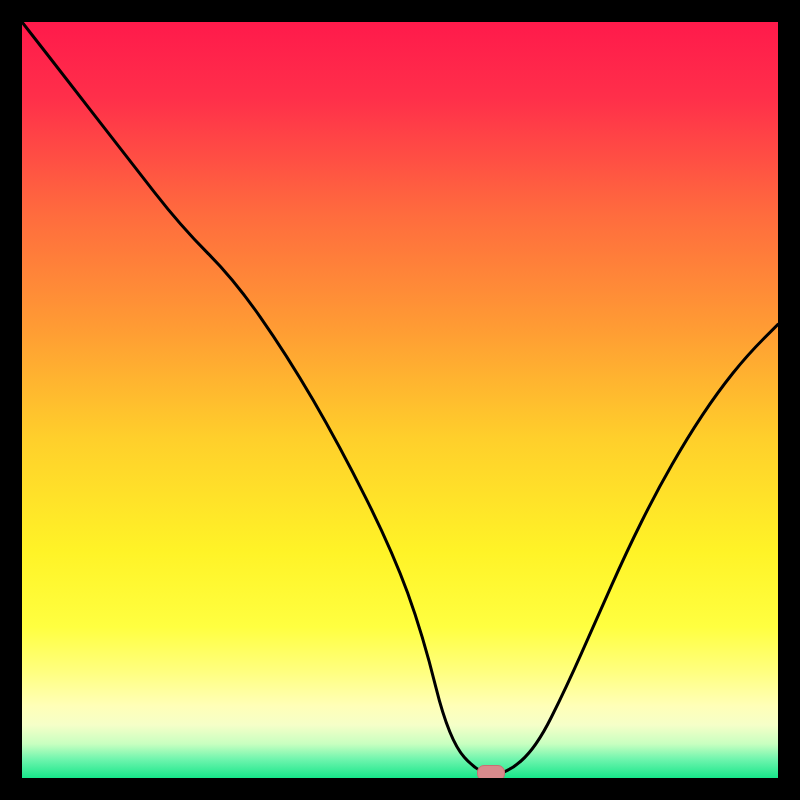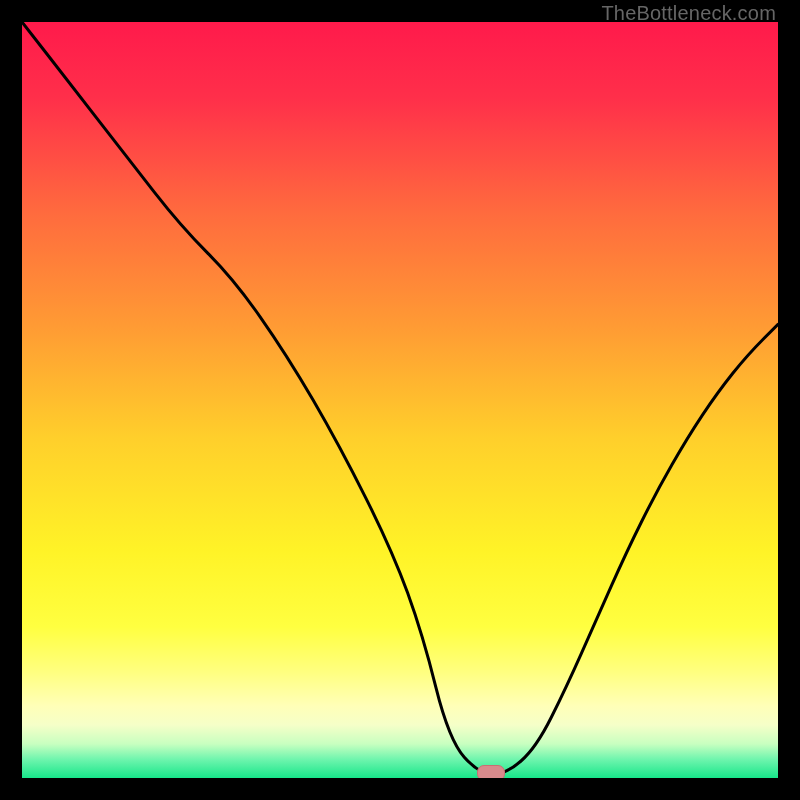--- a/index.html
+++ b/index.html
@@ -82,15 +82,14 @@
     </svg>
 
     <svg class="curve" viewBox="0 0 756 756" preserveAspectRatio="none">
       <path id="curve-path" d="M 0.0 0.0 Q 0.0 0.0 26.5 34.0 Q 52.9 68.0 79.4 102.1 Q 105.8 136.1 132.3 170.1 Q 158.8 204.1 185.2 230.6 Q 211.7 257.0 238.1 294.8 Q 264.6 332.6 291.1 378.0 Q 317.5 423.4 344.0 476.3 Q 370.4 529.2 385.6 570.8 Q 400.7 612.4 413.9 665.3 Q 427.1 718.2 442.3 735.2 Q 457.4 752.2 470.6 752.2 Q 483.8 752.2 499.0 739.0 Q 514.1 725.8 529.2 695.5 Q 544.3 665.3 559.4 631.3 Q 574.6 597.2 589.7 563.2 Q 604.8 529.2 619.9 499.0 Q 635.0 468.7 650.2 442.3 Q 665.3 415.8 680.4 393.1 Q 695.5 370.4 710.6 351.5 Q 725.8 332.6 740.9 317.5 T 756.0 302.4" fill="none" stroke-width="3" stroke-linecap="round" stroke-linejoin="round" stroke="#000000"></path>
     </svg>
 
     <div class="marker" id="min-marker" style="left: 468.72px; top: 751.464px; background: rgb(216, 138, 140); border: 1px solid rgb(199, 112, 115);"></div>
 
   </div>
 
-  <div class="watermark">TheBottleneck.com</div>
 
 </div>
 
 </body></html>

